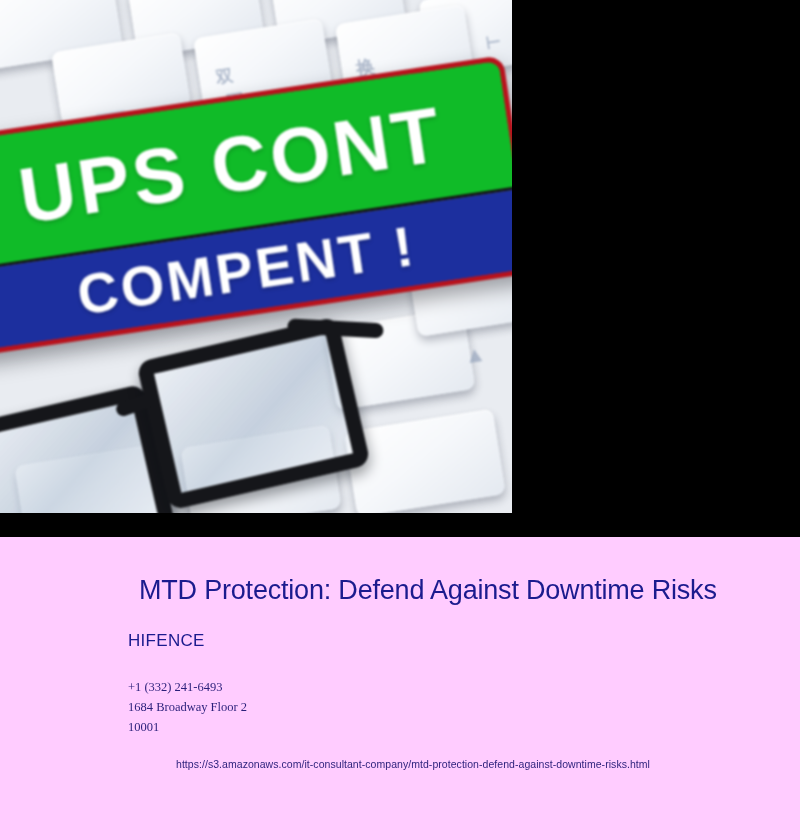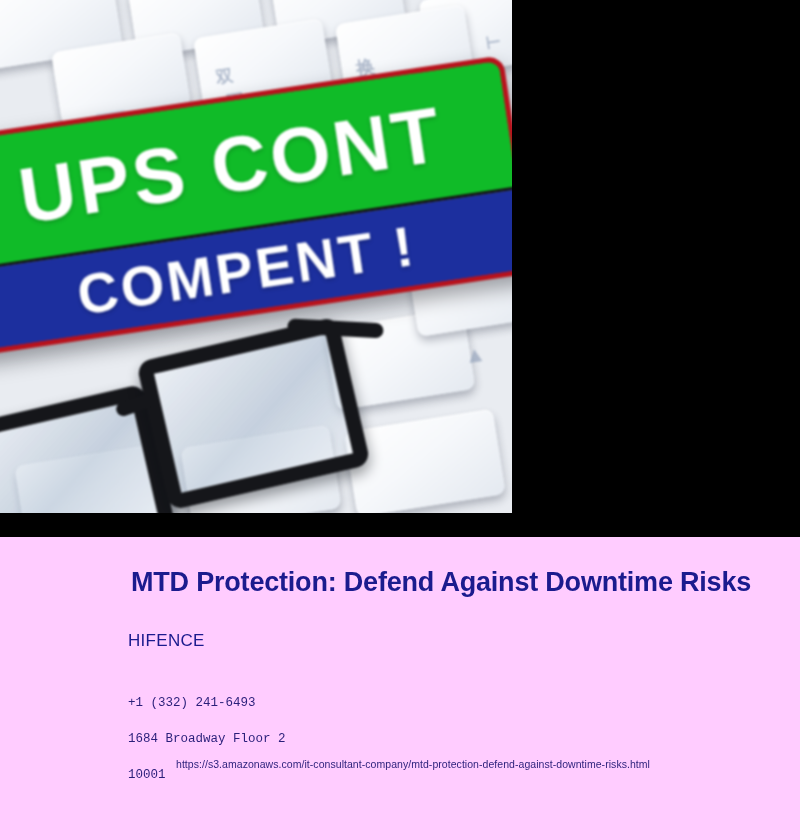--- a/index.html
+++ b/index.html
@@ -172,24 +172,24 @@
     top: 537px;
     width: 800px;
     height: 303px;
     background: #ffccff;
   }
   #page-title {
     position: absolute;
     left: 127px;
     top: 26px;
     width: 630px;
-    margin: 4px;
+    margin: 12px;
     font-family: "Liberation Sans", sans-serif;
     font-size: 27px;
-    font-weight: 700;
+    font-weight: 400;
     line-height: 1.12;
     color: #1b1b8e;
     letter-spacing: -0.2px;
   }
   #company-name {
     position: absolute;
     left: 128px;
     top: 94px;
     font-family: "Liberation Sans", sans-serif;
     font-size: 17px;
@@ -198,27 +198,26 @@
     letter-spacing: 0.3px;
     text-align: center;
   }
   #contact-block {
     position: absolute;
     left: 128px;
     top: 140px;
     width: 620px;
   }
   .contact-line {
-    font-family: Liberation Mono, monospace;
+    font-family: Liberation Serif, serif;
     font-size: 12.5px;
     font-weight: 400;
     color: #2a1f7a;
     line-height: 20px;
     white-space: nowrap;
-    margin-top: 16px;
   }
   #source-url {
     position: absolute;
     left: 128px;
     top: 221px;
     font-family: "Liberation Sans", sans-serif;
     font-size: 10.5px;
     font-weight: 400;
     color: #2a1f7a;
     letter-spacing: 0.05px;

